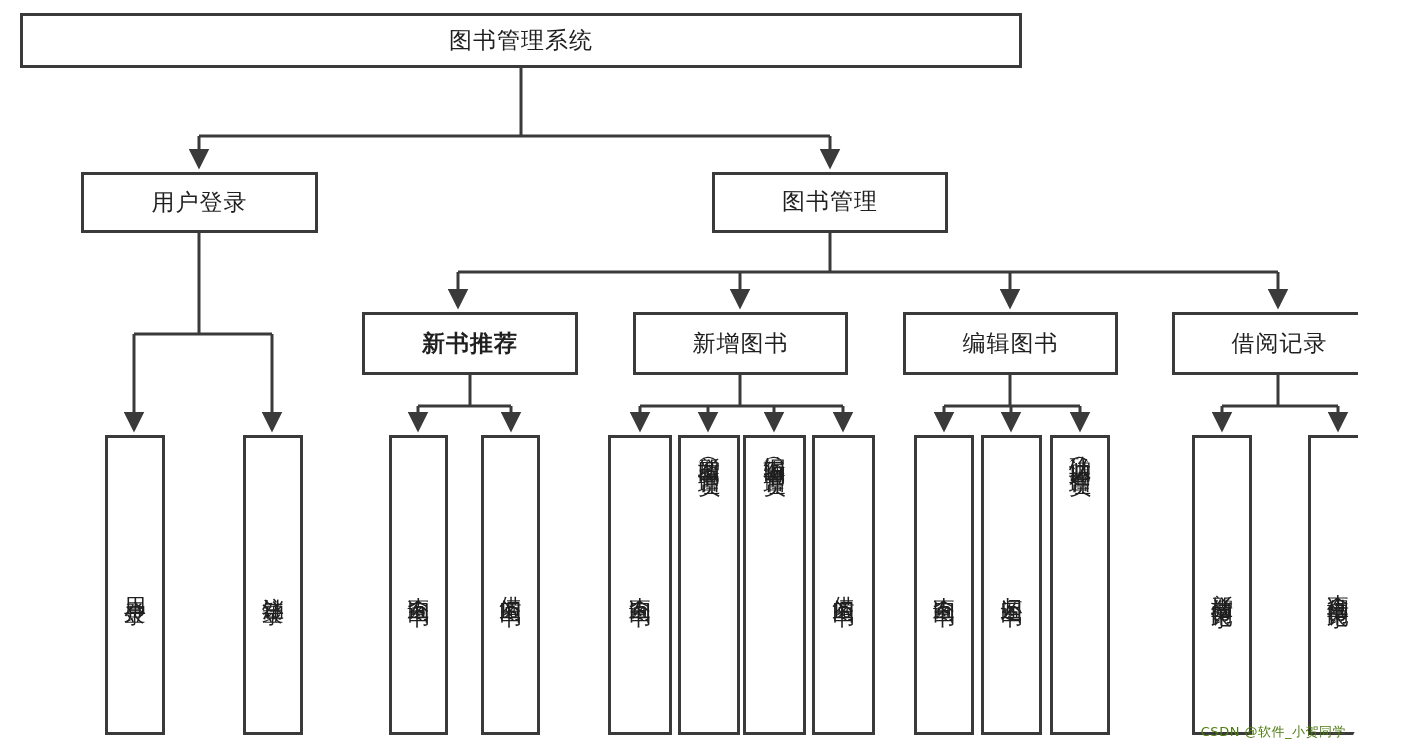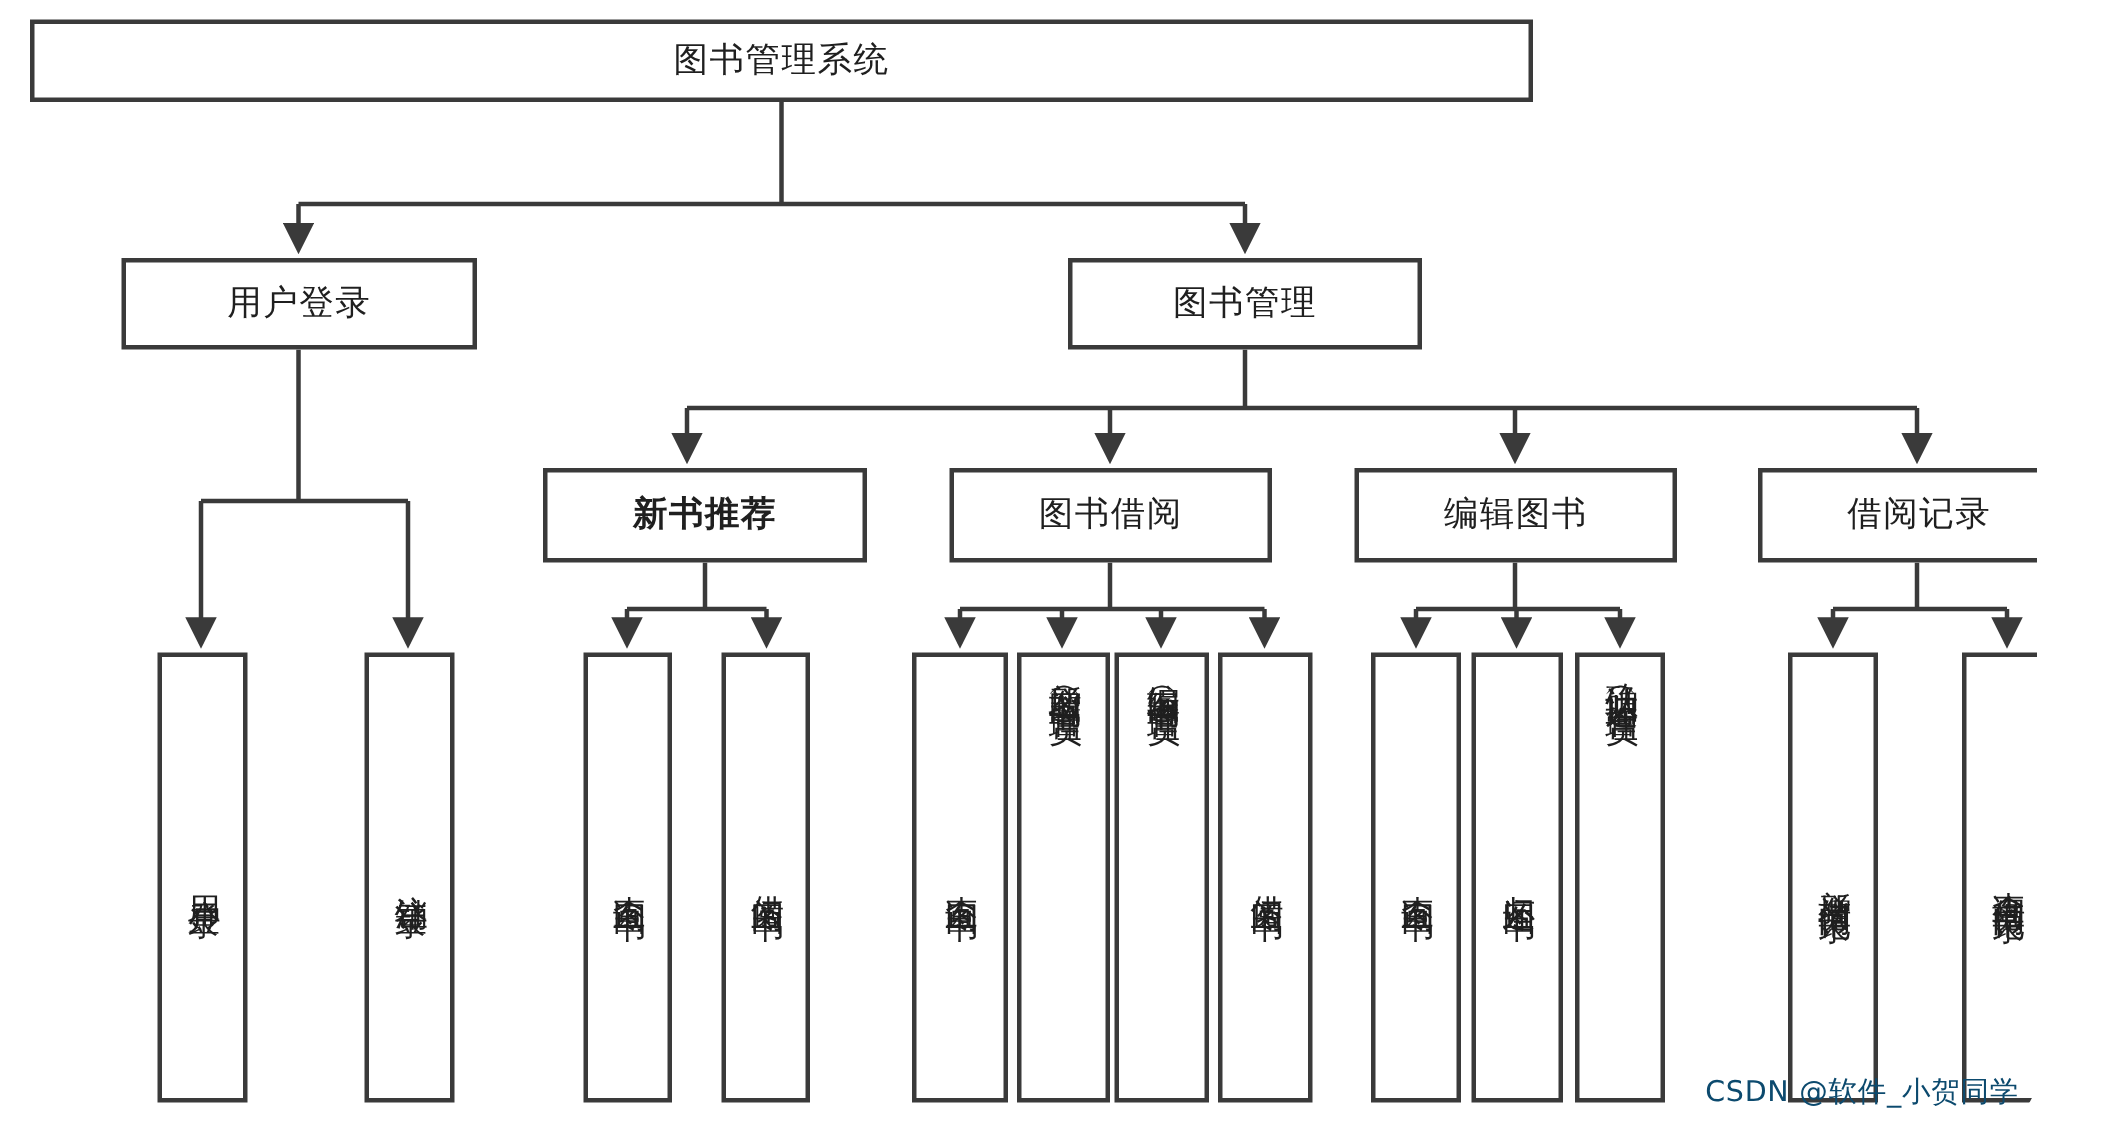--- a/index.html
+++ b/index.html
@@ -60,22 +60,22 @@
     white-space: nowrap;
     margin: 0 auto;
   }
   .node.leaf.center-v {
     align-items: center;
   }
   .watermark {
     position: absolute;
     right: 12px;
     bottom: 6px;
-    font-size: 19px;
-    color: #0c4a6e;
+    font-size: 13px;
+    color: #4d7c0f;
     letter-spacing: 0.5px;
     z-index: 3;
     white-space: nowrap;
   }
 </style>
 </head>
 <body>
 
 <div id="canvas">
 
@@ -137,21 +137,21 @@
     <span class="label">用户登录</span>
   </div>
   <div class="node" style="left:712px; top:172px; width:236px; height:61px;font-family:Liberation Serif, serif;">
     <span class="label">图书管理</span>
   </div>
 
   <div class="node" style="left:362px; top:312px; width:216px; height:63px;font-weight:bold;">
     <span class="label">新书推荐</span>
   </div>
   <div class="node" style="left:633px; top:312px; width:215px; height:63px;">
-    <span class="label">图书借阅</span>
+    <span class="label">新增图书</span>
   </div>
   <div class="node" style="left:903px; top:312px; width:215px; height:63px;">
     <span class="label">编辑图书</span>
   </div>
   <div class="node" style="left:1172px; top:312px; width:215px; height:63px;">
     <span class="label">借阅记录</span>
   </div>
 
   <div class="node leaf center-v" style="left:105px; top:435px; width:60px; height:300px;">
     <span class="label">用户登录</span>

